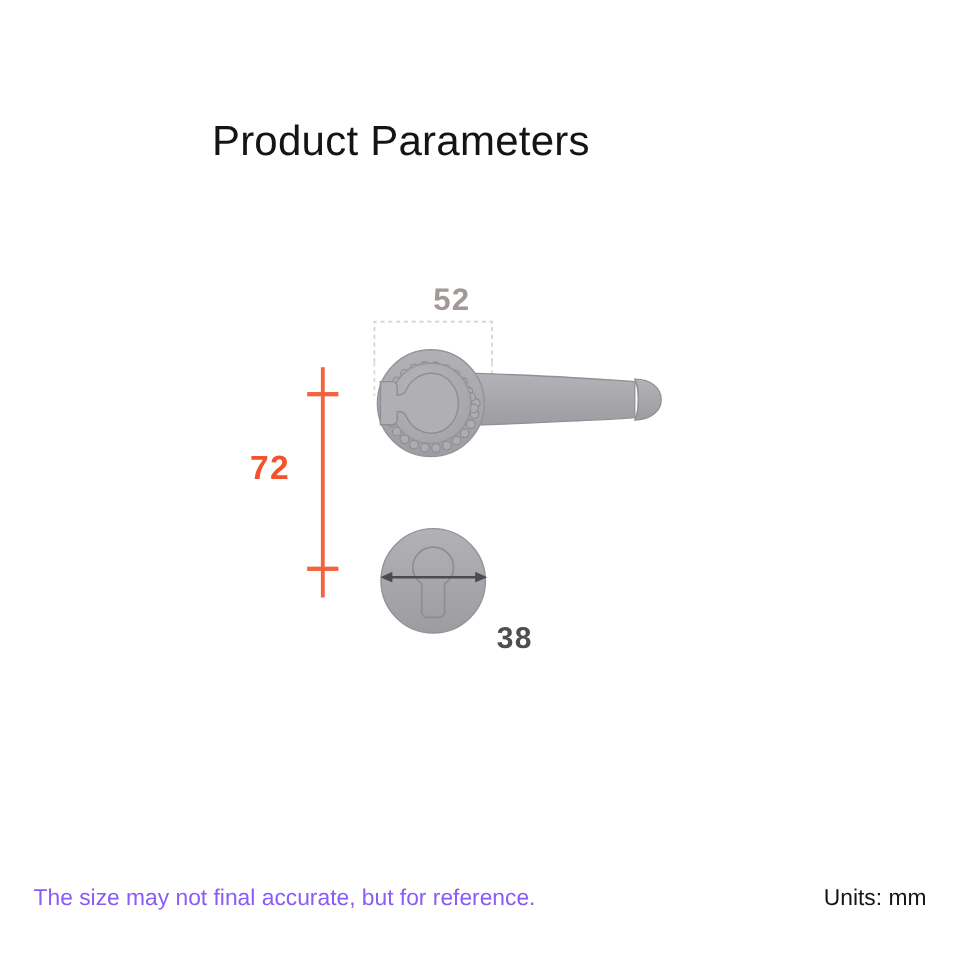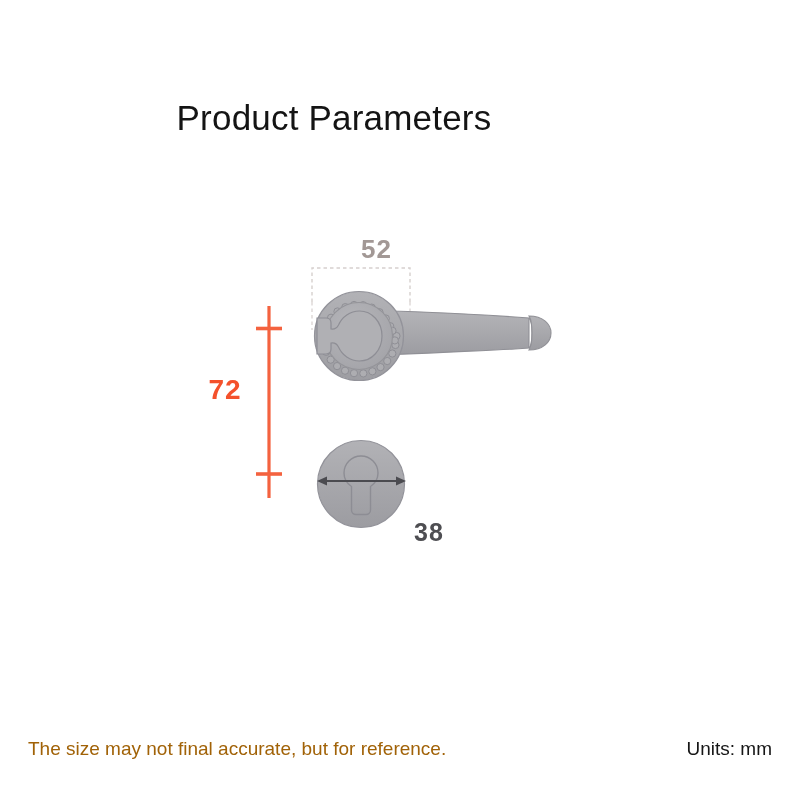--- a/index.html
+++ b/index.html
@@ -74,21 +74,21 @@
     margin-top: 44px;
   }
 
   
   #footer-note {
     position: absolute;
     left: 28px;
     top: 736px;
     font-size: 19px;
     line-height: 26px;
-    color: #a16207;
+    color: #8b5cf6;
     white-space: nowrap;
   }
   #footer-units {
     position: absolute;
     right: 28px;
     top: 736px;
     font-size: 19px;
     line-height: 26px;
     color: #161616;
     white-space: nowrap;

